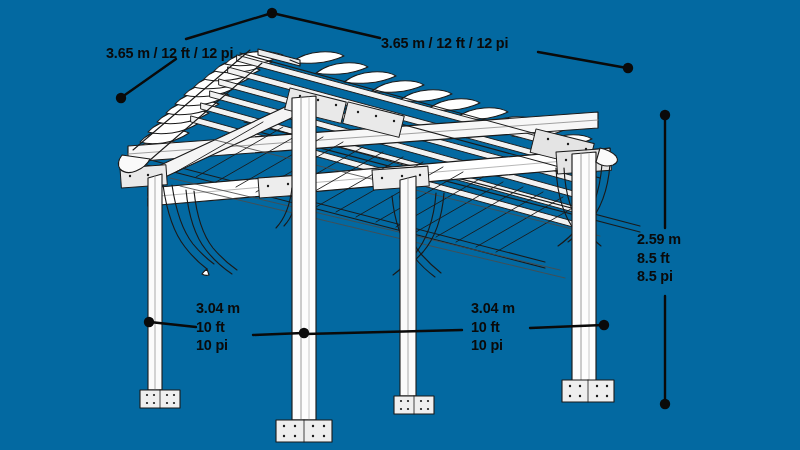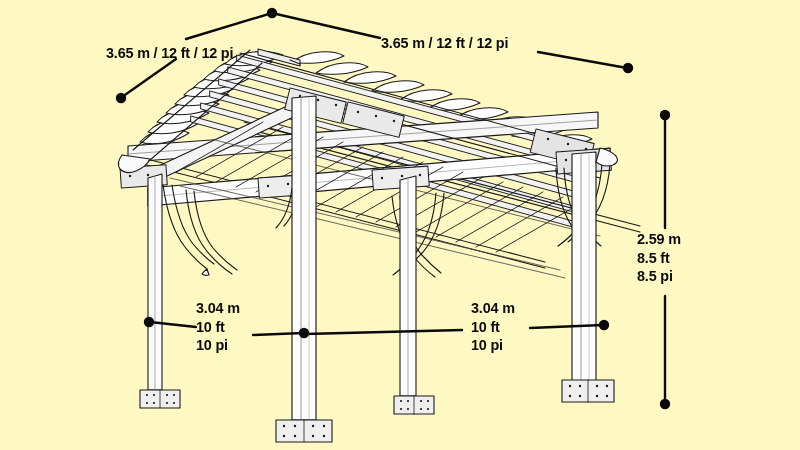--- a/index.html
+++ b/index.html
@@ -10,21 +10,21 @@
   body {
     width: 800px;
     height: 450px;
     font-family: "Liberation Sans", sans-serif;
     overflow: hidden;
   }
   #diagram-root {
     position: relative;
     width: 800px;
     height: 450px;
-    background: #fef9c3;
+    background: #0369a1;
   }
   svg.layer {
     position: absolute;
     left: 0;
     top: 0;
     width: 800px;
     height: 450px;
   }
   .dim-label {
     position: absolute;

